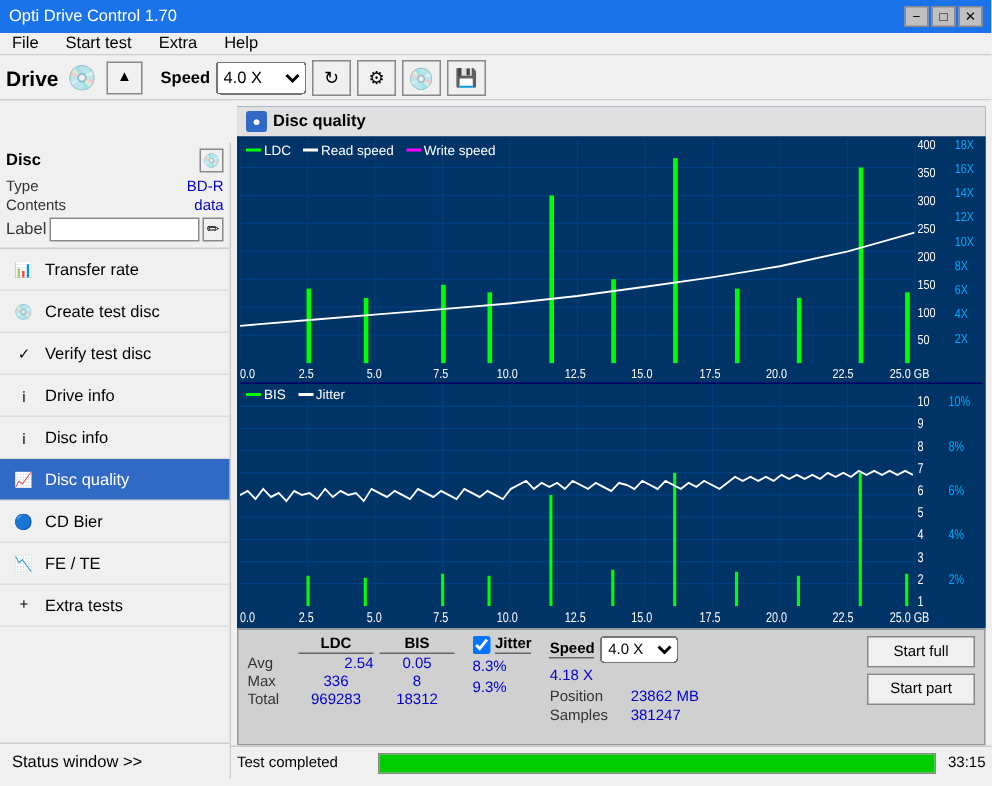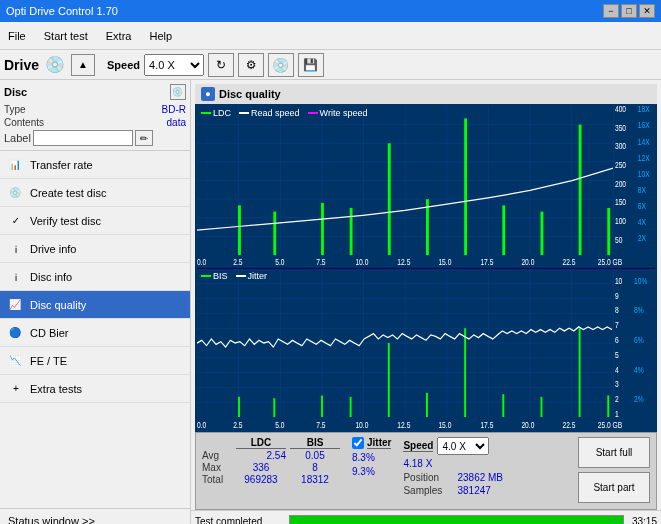--- a/index.html
+++ b/index.html
@@ -5,34 +5,34 @@
     * { box-sizing: border-box; margin: 0; padding: 0; }
     body { font-family: 'Segoe UI', Tahoma, sans-serif; font-size: 11px; background: #f0f0f0; width: 661px; height: 524px; overflow: hidden; }
     
     
     #titlebar { background: #1a73e8; height: 22px; display: flex; align-items: center; justify-content: space-between; padding: 0 6px; color: white; font-size: 11px; }
     #titlebar-title { display: flex; align-items: center; gap: 6px; }
     #titlebar-controls { display: flex; gap: 2px; }
     .titlebar-btn { width: 16px; height: 14px; background: #c0c0c0; border: 1px solid #888; font-size: 9px; display: flex; align-items: center; justify-content: center; cursor: pointer; color: #000; }
     
     
-    #menubar { background: #f0f0f0; height: 28px; display: flex; align-items: center; padding: 0 4px; gap: 10px; border-bottom: 1px solid #ccc; }
+    #menubar { background: #f0f0f0; height: 15px; display: flex; align-items: center; padding: 0 4px; gap: 10px; border-bottom: 1px solid #ccc; }
     .menu-item { font-size: 11px; cursor: pointer; padding: 2px 4px; }
     
     
     #drivebar { background: #f0f0f0; height: 30px; display: flex; align-items: center; padding: 2px 4px; gap: 4px; border-bottom: 1px solid #ccc; }
     #drive-select { height: 22px; font-size: 11px; width: 200px; border: 1px solid #888; }
     .drive-btn { width: 24px; height: 22px; background: #f0f0f0; border: 1px solid #888; cursor: pointer; display: flex; align-items: center; justify-content: center; font-size: 12px; }
     .icon-btn { width: 26px; height: 24px; background: #f0f0f0; border: 1px solid #888; cursor: pointer; display: flex; align-items: center; justify-content: center; }
     
     
     #main { display: flex; height: calc(524px - 22px - 20px - 30px); }
     
     
-    #sidebar { width: 191px; background: #f0f0f0; border-right: 1px solid #ccc; display: flex; flex-direction: column; }
+    #sidebar { width: 154px; background: #f0f0f0; border-right: 1px solid #ccc; display: flex; flex-direction: column; margin-top: 28px; }
     
     
     #disc-panel { padding: 4px; border-bottom: 1px solid #ccc; }
     #disc-header { display: flex; align-items: center; justify-content: space-between; margin-bottom: 4px; }
     .disc-info-row { display: flex; justify-content: space-between; font-size: 10px; margin-bottom: 2px; }
     .disc-info-label { color: #333; }
     .disc-info-value { color: #0000cc; font-size: 10px; }
     #label-row { display: flex; align-items: center; gap: 2px; margin-top: 2px; }
     #label-input { width: 100px; height: 16px; border: 1px solid #888; font-size: 10px; }
     
@@ -64,21 +64,21 @@
     .legend-dot { width: 10px; height: 2px; }
     
     
     #bottom-chart { flex: 1; position: relative; }
     
     
     .chart-svg { width: 100%; height: 100%; }
     
     
     #stats-bar { background: #c8c8c8; height: 78px; margin: 0 4px 4px 4px; border: 1px solid #888; padding: 4px; display: flex; flex-direction: column; gap: 2px; }
-    .action-btn { width: 72px; height: 31px; background: #f0f0f0; border: 1px solid #888; font-size: 10px; cursor: pointer; }
+    .action-btn { width: 72px; height: 21px; background: #f0f0f0; border: 1px solid #888; font-size: 10px; cursor: pointer; }
     
     
     #bottom-statusbar { height: 22px; background: #f0f0f0; border-top: 1px solid #ccc; display: flex; align-items: center; padding: 0 4px; gap: 4px; }
     #progress-bar-container { flex: 1; height: 14px; background: #c0c0c0; border: 1px solid #888; }
     #progress-bar-fill { height: 100%; background: #00cc00; }
 
     
     .grid-line { stroke: #004488; stroke-width: 0.5; }
     .chart-bg { fill: #003366; }
     .read-line { stroke: white; stroke-width: 1; fill: none; }

